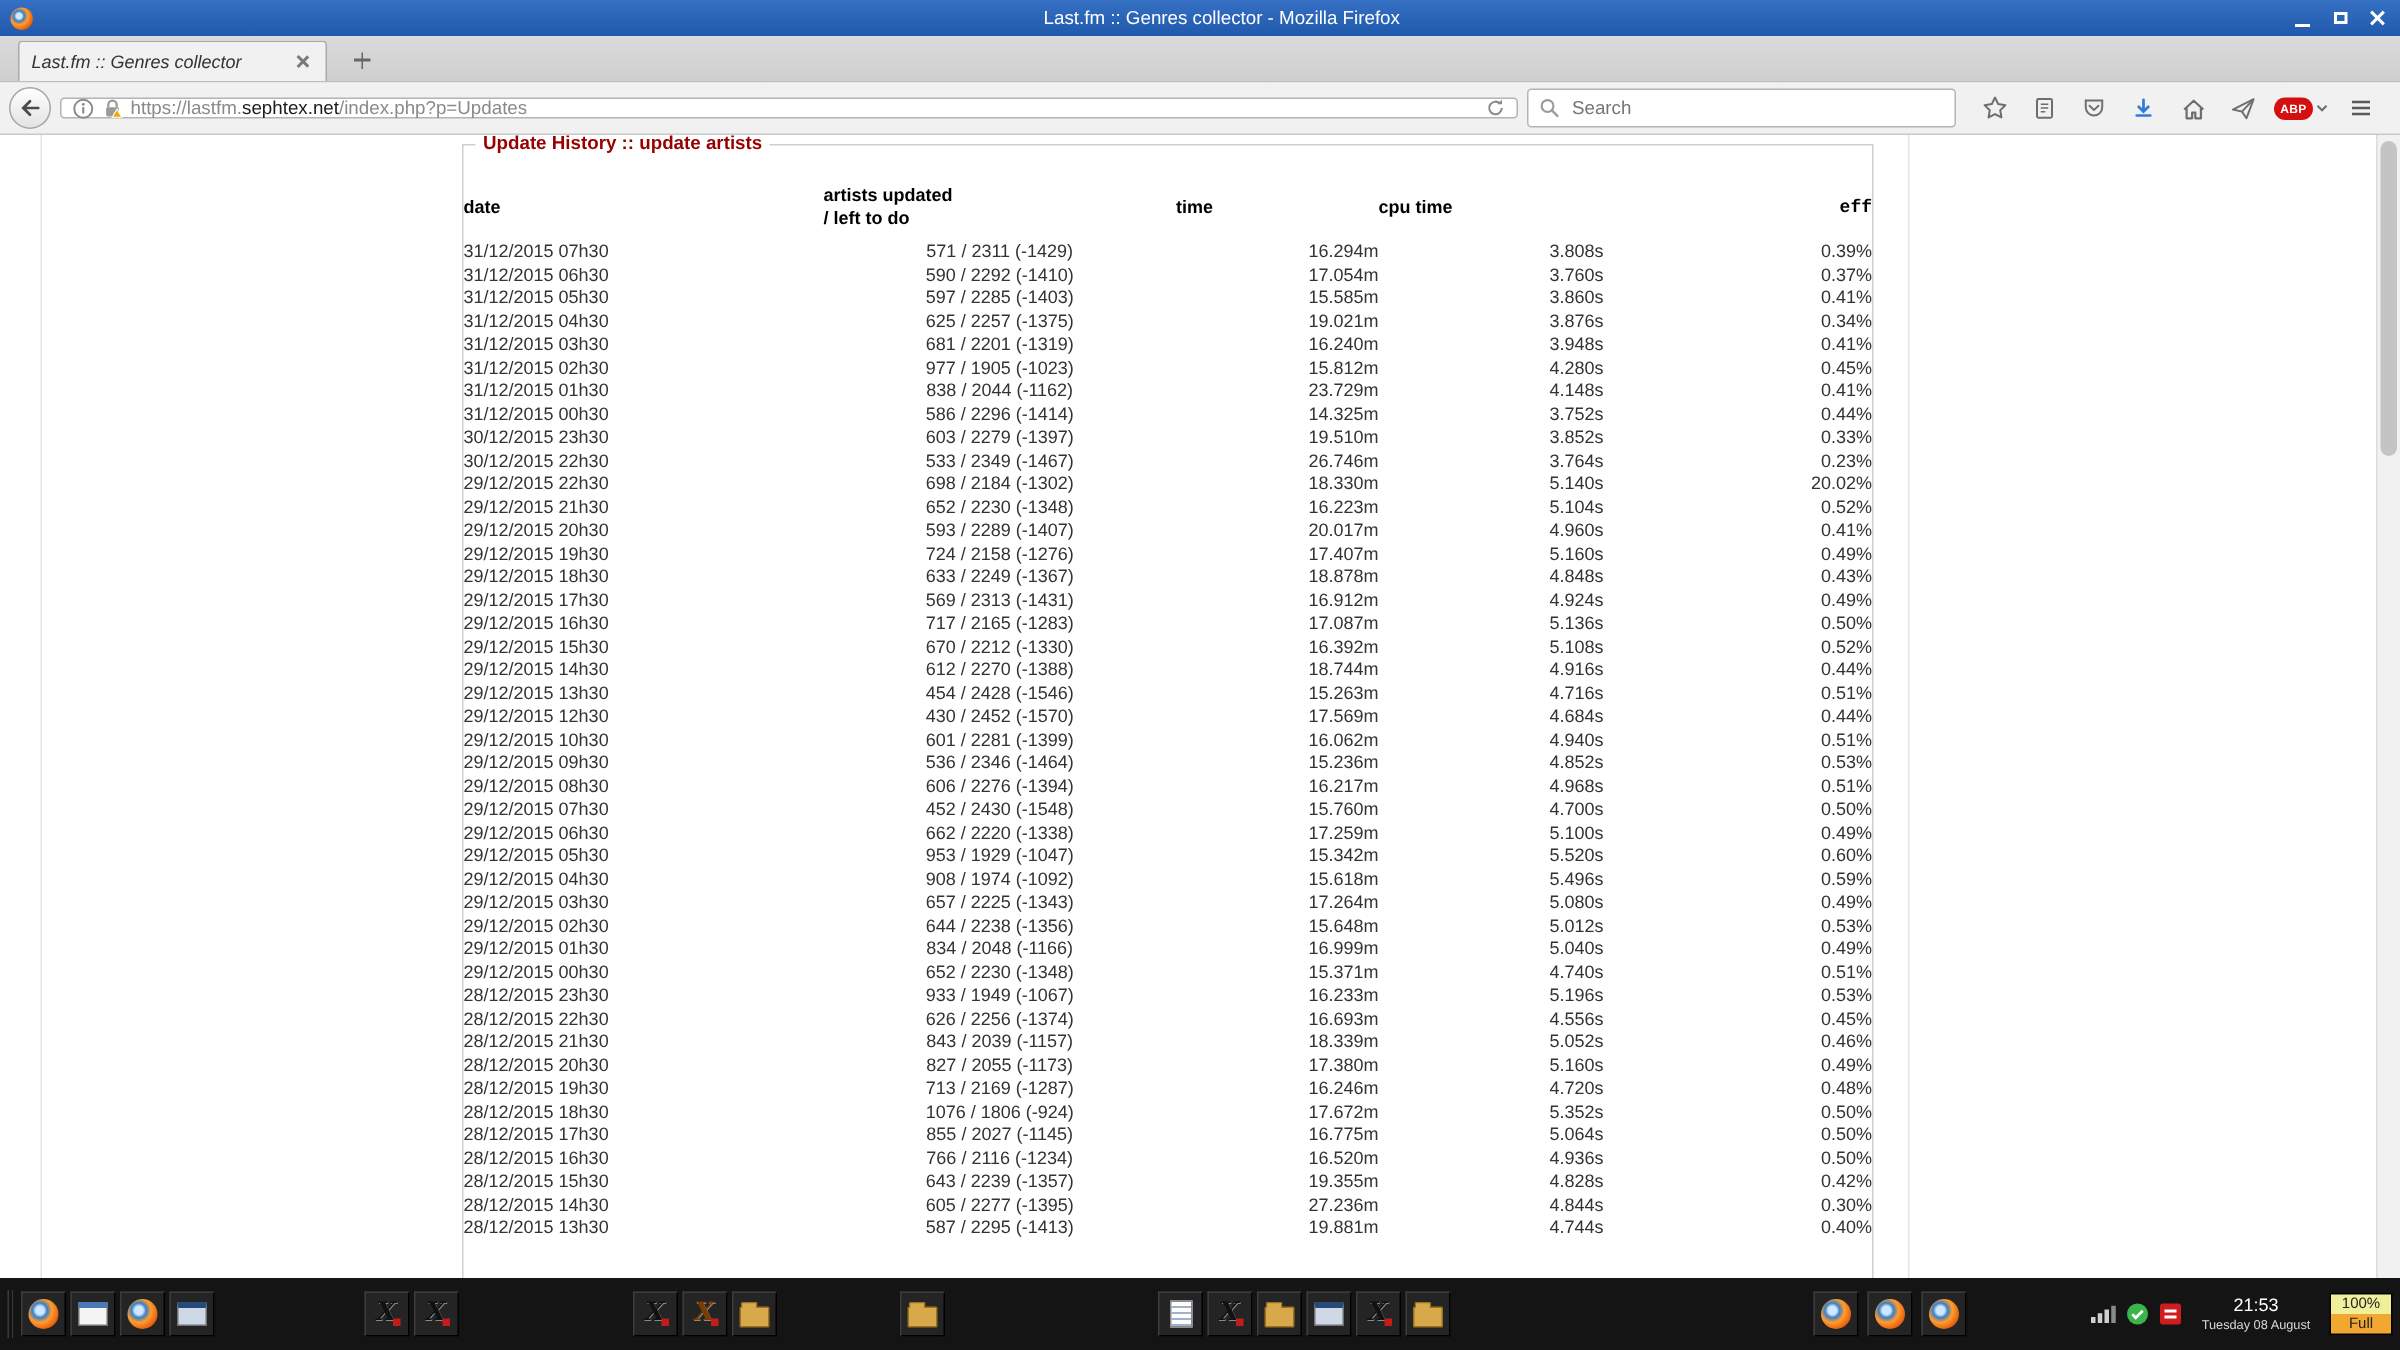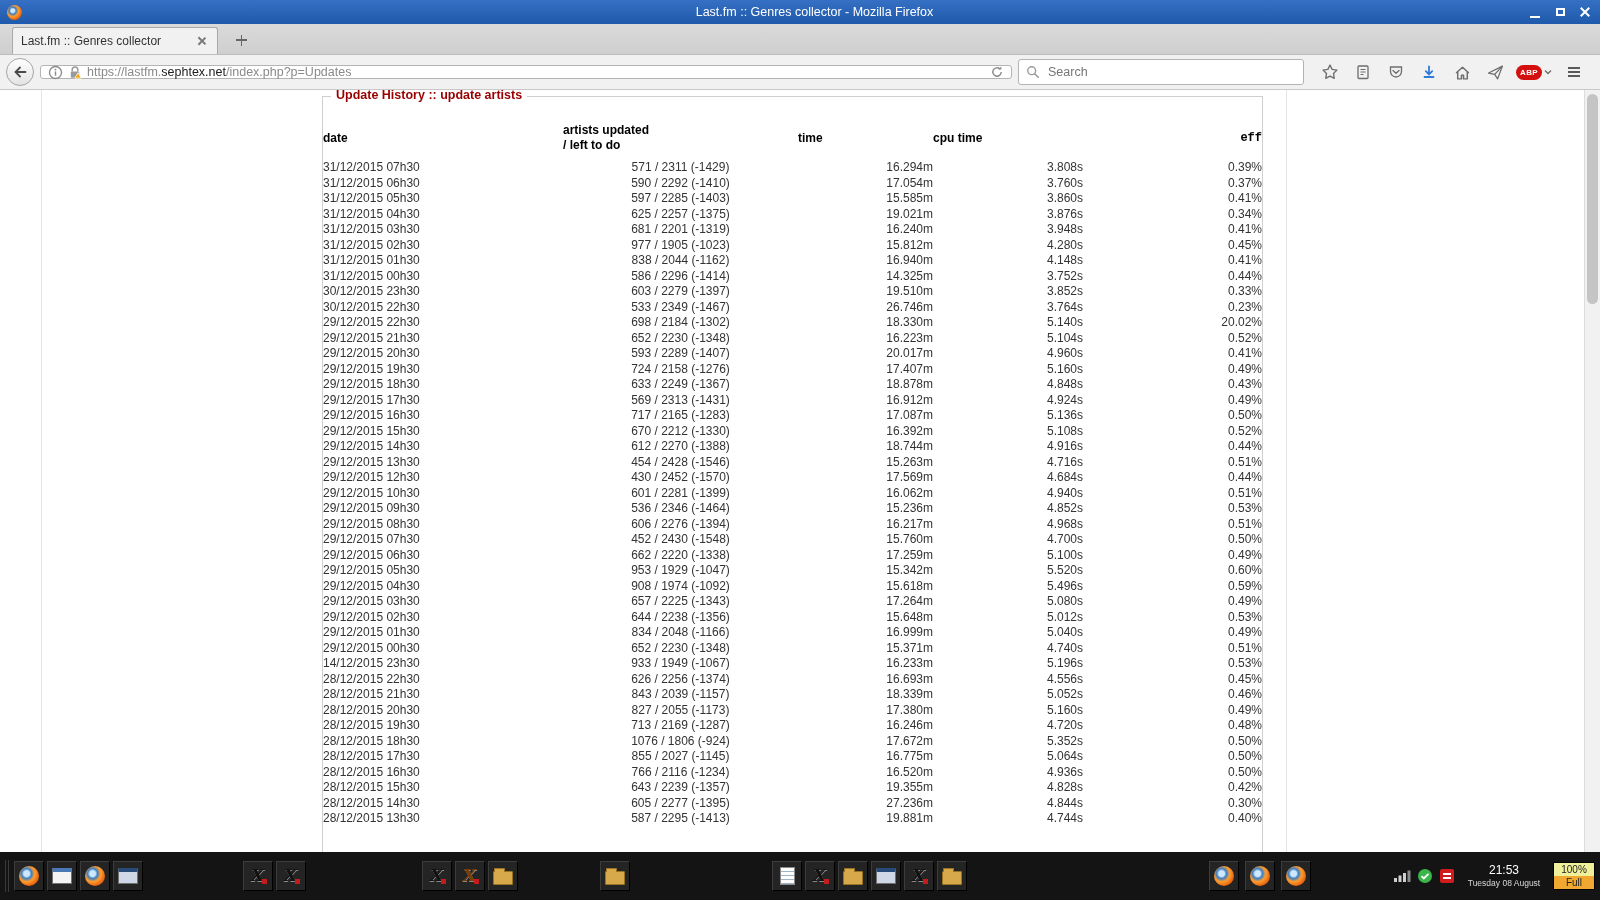--- a/index.html
+++ b/index.html
@@ -20,21 +20,21 @@
   .glyph-min { width:10px; height:2px; background:#fff; margin-top:9px; }
   .glyph-max { width:9px; height:8px; border:2px solid #fff; }
   .glyph-close { position:relative; width:12px; height:12px; }
   .glyph-close::before, .glyph-close::after { content:""; position:absolute; left:5px; top:0;
     width:2px; height:12px; background:#fff; }
   .glyph-close::before { transform:rotate(45deg); }
   .glyph-close::after { transform:rotate(-45deg); }
 
   
   .tabbar { position:absolute; top:24px; left:0; right:0; height:31px;
-    background:linear-gradient(#dadada,#cfcfcf); border-bottom:1px solid #bdbdbd; }
+    background:linear-gradient(#dadada,#cfcfcf); border-bottom:1px solid #bdbdbd;font-style:italic; }
   .tab { position:absolute; left:12px; bottom:0; width:206px; height:27px; background:#f1f1f1;
     border:1px solid #a9a9a9; border-bottom:none; border-radius:3px 3px 0 0;
     display:flex; align-items:center; padding:0 8px; font-size:12px; color:#333; }
   .tab-label { flex:1; white-space:nowrap; overflow:hidden; }
   .tab-close { position:relative; width:14px; height:14px; flex:none; }
   .tab-close::before, .tab-close::after { content:""; position:absolute; left:6px; top:2px;
     width:1.6px; height:10px; background:#7a7a7a; }
   .tab-close::before { transform:rotate(45deg); }
   .tab-close::after { transform:rotate(-45deg); }
   .newtab { position:absolute; left:228px; bottom:2px; width:26px; height:24px; }
@@ -57,21 +57,21 @@
     display:flex; align-items:center; padding:0 7px; gap:6px; flex:none; }
   .searchbar input { border:none; outline:none; flex:1; min-width:0; font-size:12.5px;
     font-family:inherit; color:#333; background:transparent; }
   .nav-icons { display:flex; align-items:center; gap:9px; padding:0 8px; flex:none; }
   .nav-ic { width:24px; height:26px; display:flex; align-items:center; justify-content:center; }
   .abp-badge { width:26px; height:15px; background:#d40f0f; border-radius:8px; color:#fff;
     font-size:8px; font-weight:bold; display:flex; align-items:center; justify-content:center; letter-spacing:0.3px; }
   .abp-wrap { display:flex; align-items:center; gap:1px; }
 
   
-  .content { position:absolute; top:90px; left:0; right:0; bottom:48px; background:#fff; overflow:hidden;margin-left:14px; }
+  .content { position:absolute; top:90px; left:0; right:0; bottom:48px; background:#fff; overflow:hidden; }
   .page-frame { position:absolute; top:0; bottom:0; left:27px; width:1246px;
     border-left:1px solid #e4e4e4; border-right:1px solid #e4e4e4; }
   .fieldset { position:absolute; left:308px; top:6px; width:941px; height:880px;
     border:1px solid #cfcfcf; }
   .legend { position:absolute; top:-9px; left:8px; background:#fff; padding:0 5px;
     font-size:12.5px; font-weight:bold; color:var(--accent,#990000); white-space:nowrap; }
   table.data { border-collapse:collapse; table-layout:fixed; width:100%; margin-top:26px; }
   table.data th { font-size:12px; color:#000; font-weight:bold; vertical-align:middle;
     padding:0 0 7px 0; line-height:15px; white-space:nowrap; }
   th.c0 { text-align:left; padding-left:17px; }
@@ -298,21 +298,21 @@
           <tr>
             <td class="c0">31/12/2015 02h30</td>
             <td class="c1">977 / 1905 (-1023)</td>
             <td class="c2">15.812m</td>
             <td class="c3">4.280s</td>
             <td class="c4">0.45%</td>
           </tr>
           <tr>
             <td class="c0">31/12/2015 01h30</td>
             <td class="c1">838 / 2044 (-1162)</td>
-            <td class="c2">16.940m</td>
+            <td class="c2">23.729m</td>
             <td class="c3">4.148s</td>
             <td class="c4">0.41%</td>
           </tr>
           <tr>
             <td class="c0">31/12/2015 00h30</td>
             <td class="c1">586 / 2296 (-1414)</td>
             <td class="c2">14.325m</td>
             <td class="c3">3.752s</td>
             <td class="c4">0.44%</td>
           </tr>
@@ -478,21 +478,21 @@
             <td class="c4">0.49%</td>
           </tr>
           <tr>
             <td class="c0">29/12/2015 00h30</td>
             <td class="c1">652 / 2230 (-1348)</td>
             <td class="c2">15.371m</td>
             <td class="c3">4.740s</td>
             <td class="c4">0.51%</td>
           </tr>
           <tr>
-            <td class="c0">14/12/2015 23h30</td>
+            <td class="c0">28/12/2015 23h30</td>
             <td class="c1">933 / 1949 (-1067)</td>
             <td class="c2">16.233m</td>
             <td class="c3">5.196s</td>
             <td class="c4">0.53%</td>
           </tr>
           <tr>
             <td class="c0">28/12/2015 22h30</td>
             <td class="c1">626 / 2256 (-1374)</td>
             <td class="c2">16.693m</td>
             <td class="c3">4.556s</td>

